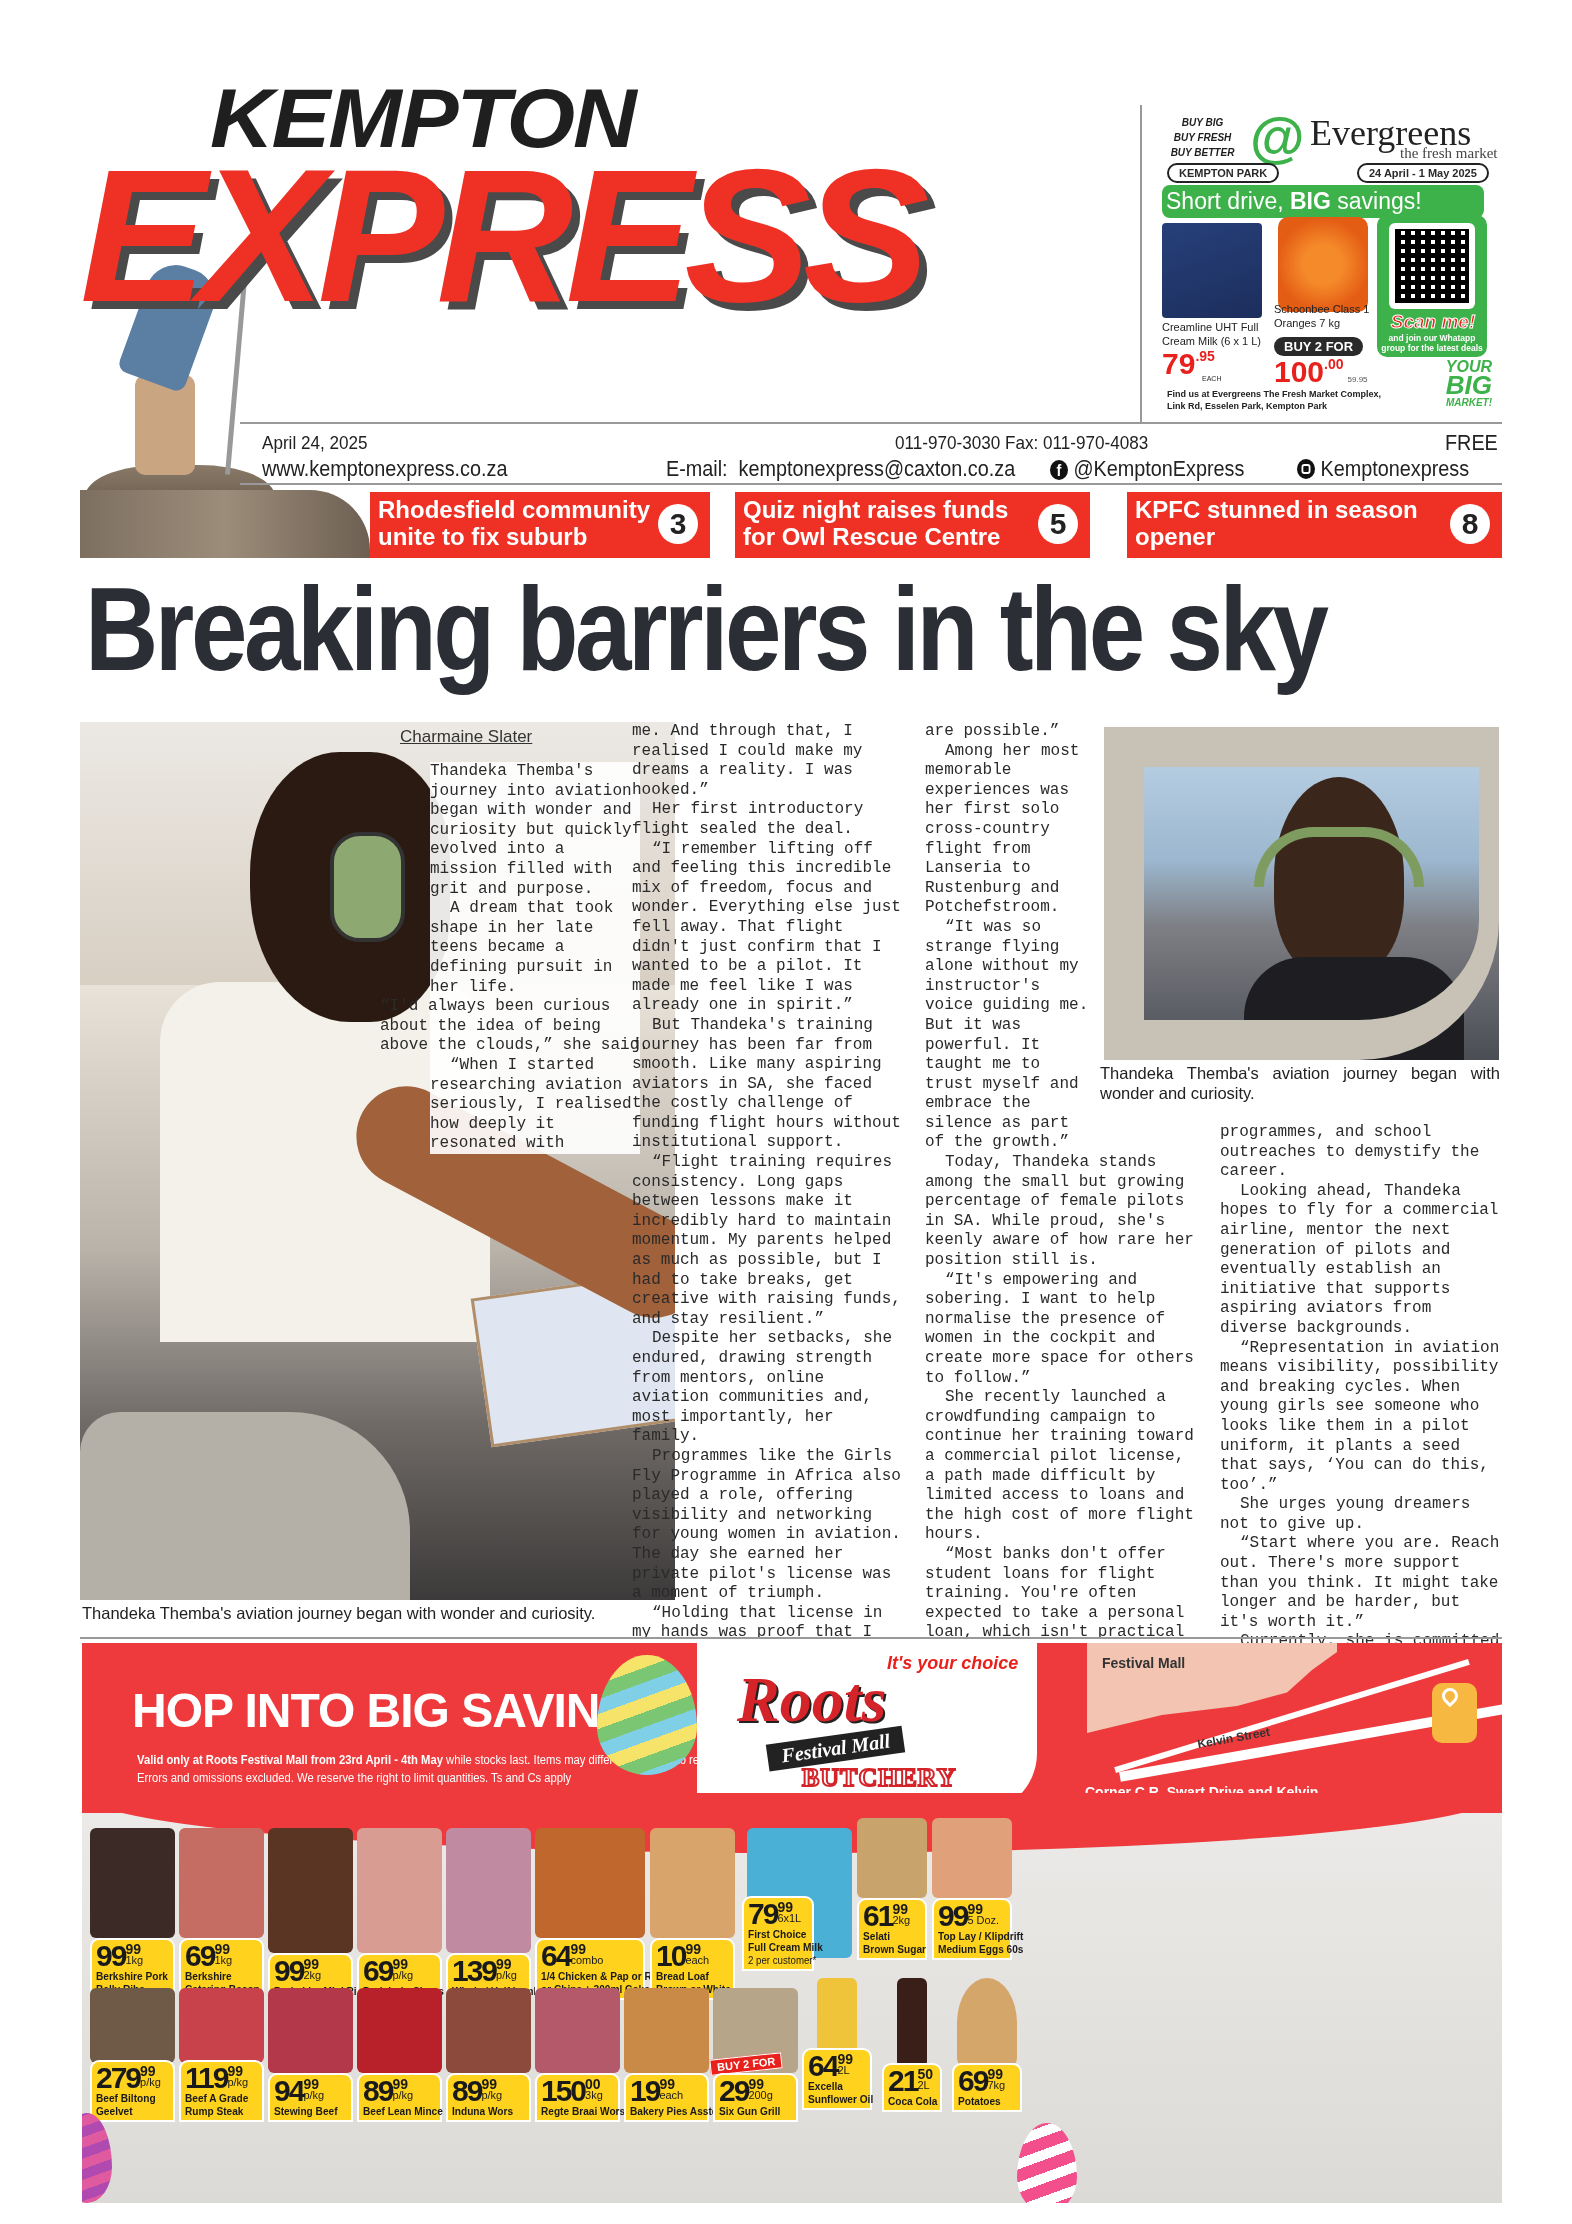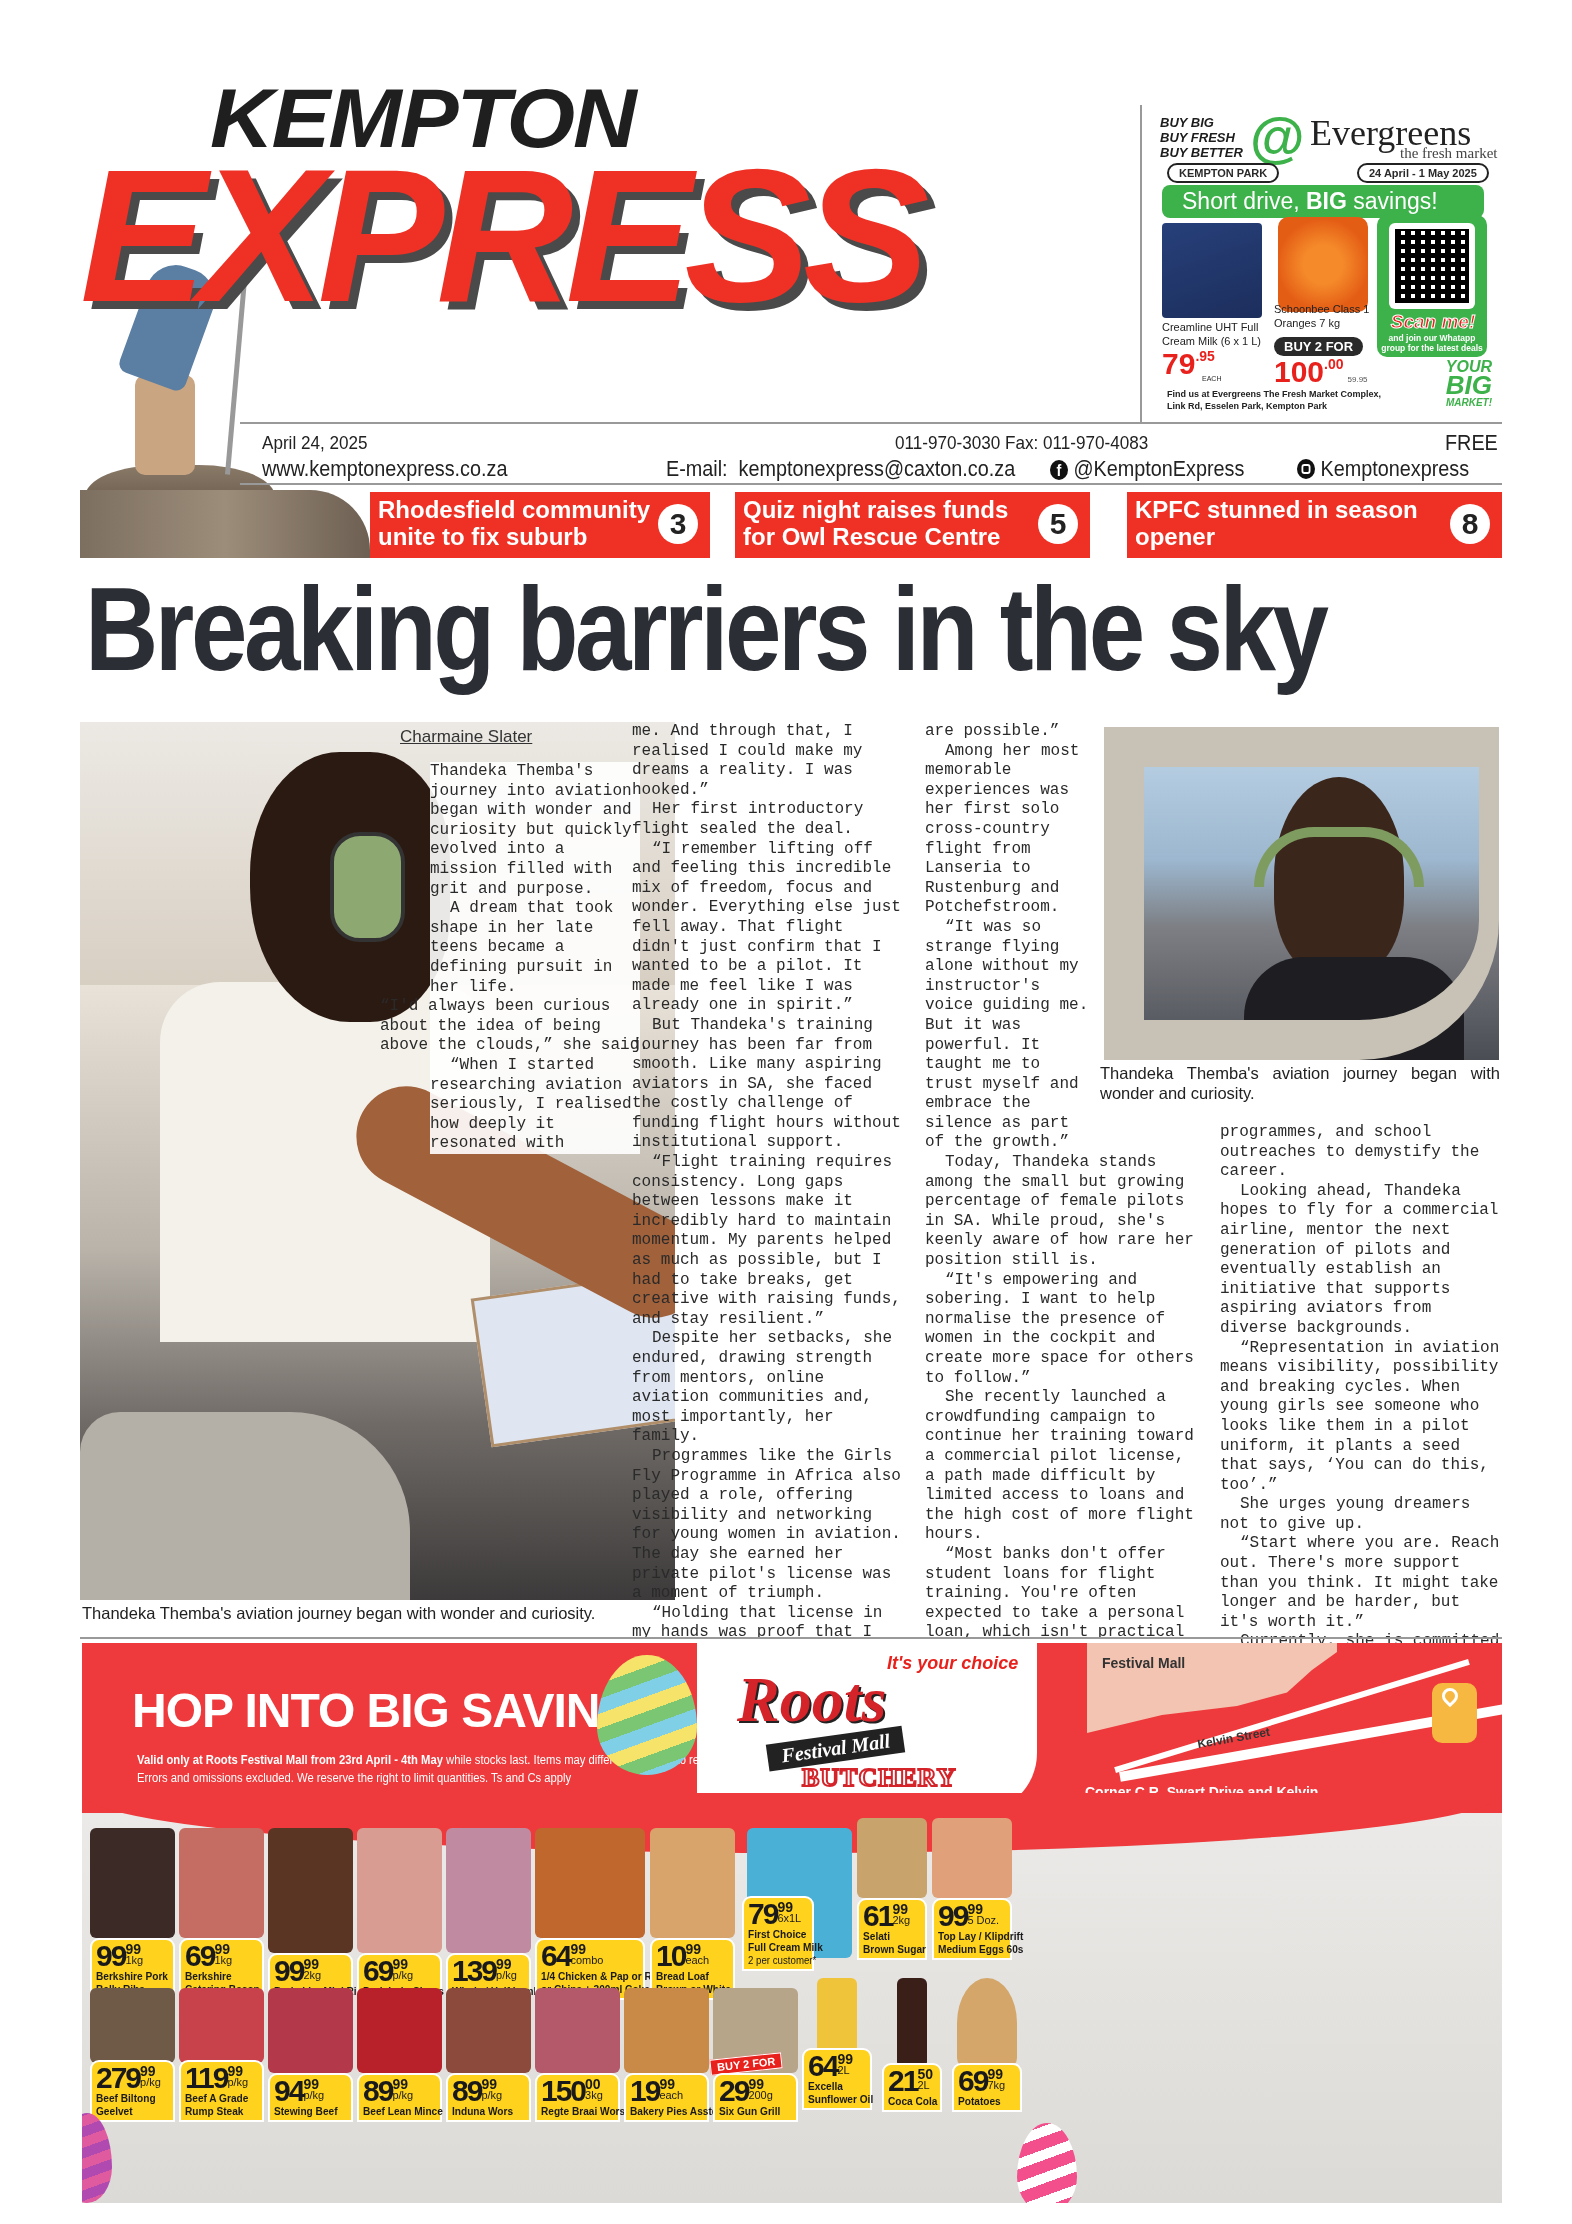--- a/index.html
+++ b/index.html
@@ -10,26 +10,26 @@
 .mast-express{left:80px;top:140px;font-family:"Liberation Sans",sans-serif;font-weight:900;font-style:italic;font-size:190px;letter-spacing:-8px;color:#ee3124;text-shadow:8px 8px 0 #4a4a4a;line-height:1}
 .person{left:85px;top:245px;width:190px;height:300px;}
 .person .rock{position:absolute;left:0;bottom:0;width:190px;height:80px;background:linear-gradient(180deg,#8a7a68,#4b3f33);border-radius:40% 40% 0 0}
 .person .body{position:absolute;left:50px;top:20px;width:70px;height:120px;background:#5b7ea3;border-radius:30px 30px 10px 10px;transform:rotate(20deg)}
 .person .legs{position:absolute;left:50px;top:130px;width:60px;height:100px;background:#caa582;border-radius:10px}
 .person .pole{position:absolute;left:150px;top:0;width:5px;height:230px;background:#999;transform:rotate(5deg)}
 .rule{background:#999}
 .info{font-family:"Liberation Sans",sans-serif;font-size:19px;color:#222;transform:scaleX(.9);transform-origin:left}
 .info.big{font-size:22px}
 .ad-ever{left:1140px;top:105px;width:370px;height:318px;border-left:2px solid #999}
-.ever-tag{font-family:"Liberation Sans",sans-serif;font-weight:900;font-style:italic;font-size:13px;line-height:15px;text-align:left;color:#1d1d1d}
+.ever-tag{font-family:"Liberation Sans",sans-serif;font-weight:900;font-style:italic;font-size:10px;line-height:15px;text-align:center;color:#1d1d1d}
 .ever-at{font-family:"Liberation Sans",sans-serif;font-weight:900;font-size:56px;color:#3db14a;line-height:1}
 .ever-name{font-family:"Liberation Serif",serif;font-size:36px;color:#222;line-height:1}
 .ever-sub{font-family:"Liberation Serif",serif;font-size:15px;color:#444}
 .pill{border:2px solid #222;border-radius:14px;font-family:"Liberation Sans",sans-serif;font-weight:700;font-size:11px;padding:2px 10px;text-align:center}
-.green-banner{background:#3db14a;color:#fff;font-family:"Liberation Sans",sans-serif;font-size:23px;border-radius:8px;padding:3px 20px}
+.green-banner{background:#3db14a;color:#fff;font-family:"Liberation Sans",sans-serif;font-size:23px;border-radius:8px;padding:3px 4px}
 .qr-box{background:#3db14a;border-radius:10px}
 .qr{background:#fff;border-radius:6px}
 .qr-grid{background:repeating-linear-gradient(90deg,#000 0 6px,#fff 6px 10px),repeating-linear-gradient(0deg,#000 0 5px,#fff 5px 9px);background-blend-mode:multiply}
 .price-red{font-family:"Liberation Sans",sans-serif;font-weight:900;color:#e8211c;line-height:1}
 .small-sans{font-family:"Liberation Sans",sans-serif;font-size:11px;line-height:14px;color:#222}
 .buy2{background:#2a2a2a;color:#fff;border-radius:12px;font-family:"Liberation Sans",sans-serif;font-weight:900;font-size:13px;padding:2px 10px}
 .big-market{font-family:"Liberation Sans",sans-serif;font-weight:900;font-style:italic;color:#3db14a;text-align:right;line-height:.9}
 
 .teaser{background:#ee3124;color:#fff;font-family:"Liberation Sans",sans-serif;font-weight:700;font-size:24px;line-height:27px;transform-origin:left}
 .teaser-num{position:absolute;right:12px;top:12px;width:40px;height:40px;border-radius:50%;background:#fff;color:#222;font-weight:900;font-size:30px;text-align:center;line-height:40px}

